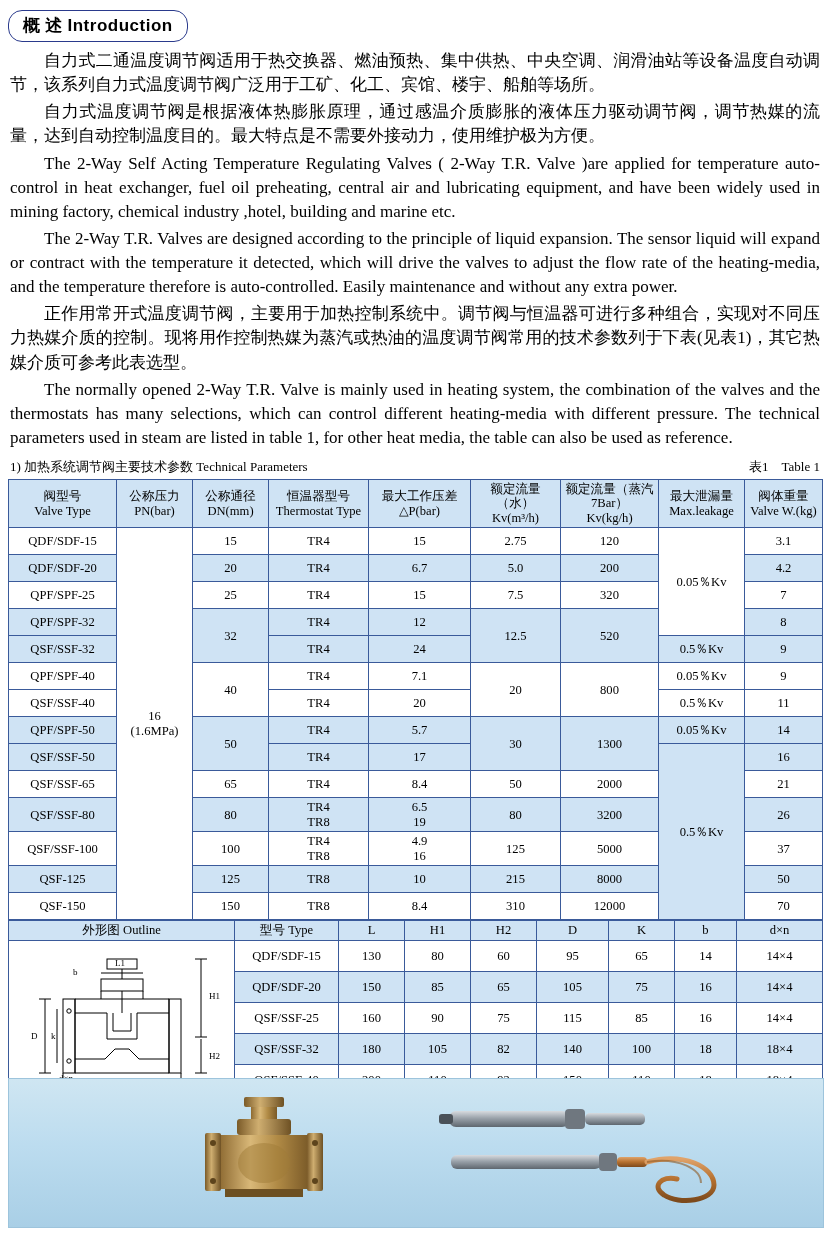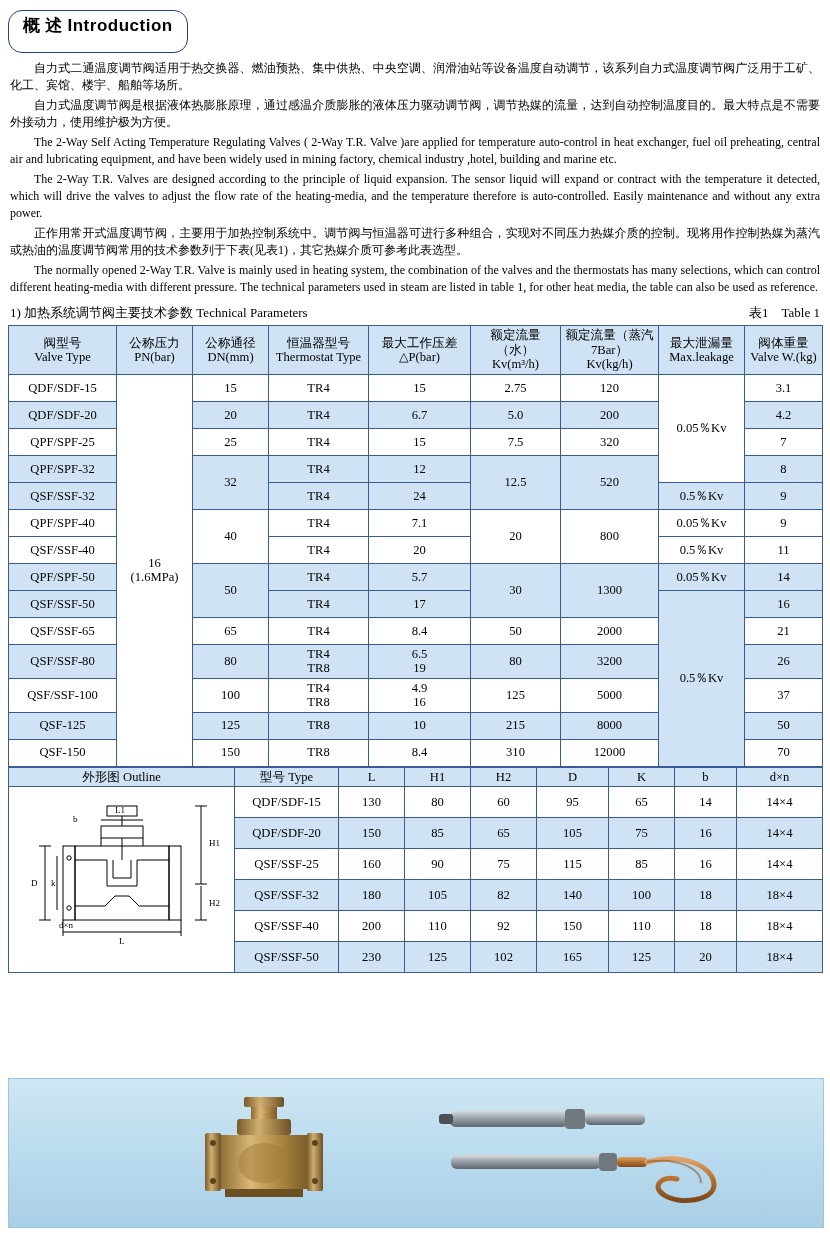--- a/index.html
+++ b/index.html
@@ -10,29 +10,29 @@
     color:#000;
     position:relative;
     overflow:hidden;
   }
   .page{width:830px;height:1233px;position:relative;padding:0;box-sizing:border-box;}
   .section-head{
     margin:10px 8px 4px 8px;
     border:1px solid #2a3a8c;
     border-radius:14px;
     display:inline-block;
-    padding:3px 14px 15px 14px;
+    padding:3px 14px 4px 14px;
     font-size:17px;
     font-weight:bold;
     letter-spacing:0.5px;
   }
   .section-head.wide{display:block;box-sizing:border-box;width:814px;}
   p.body{
     margin:3px 10px 2px 10px;
-    font-size:12px;
+    font-size:17px;
     line-height:1.42;
     text-align:justify;
     text-indent:2em;
   }
   p.body.en{text-indent:2em;}
   .caption-row{
     margin:8px 10px 3px 10px;
     font-size:13px;
     position:relative;
     height:18px;

